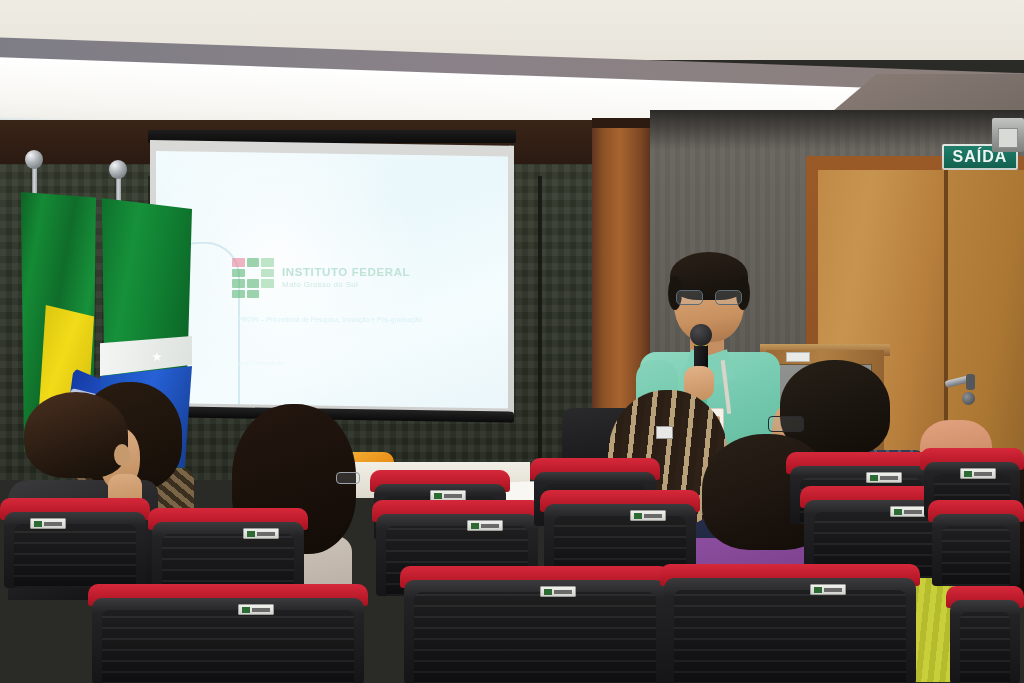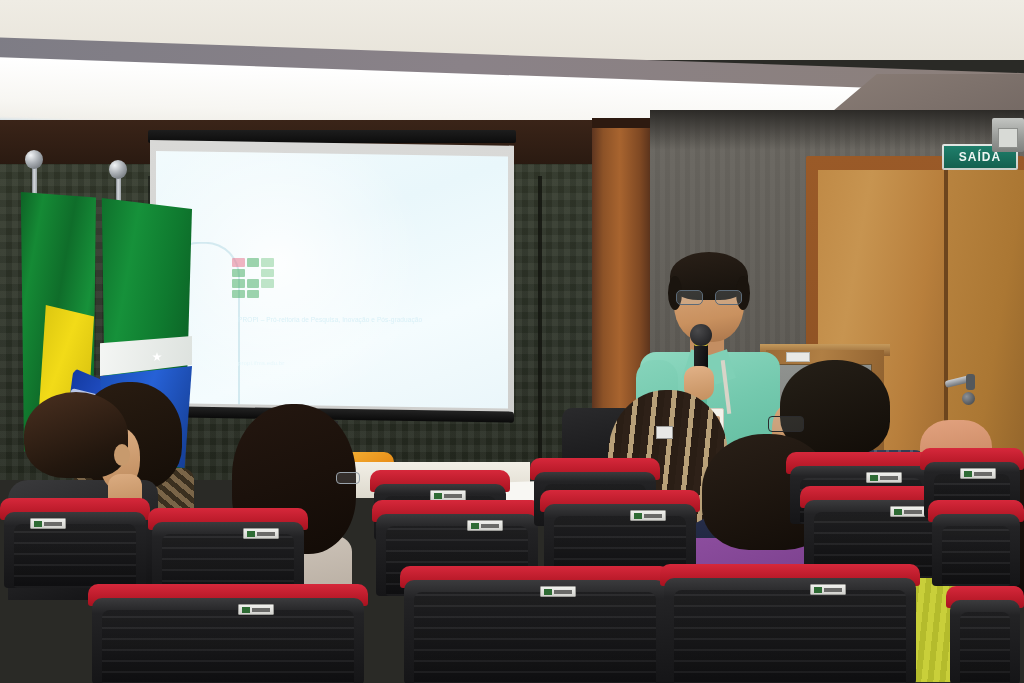--- a/index.html
+++ b/index.html
@@ -56,21 +56,21 @@
      background:linear-gradient(180deg,#c9ccd0 0%,#6e7277 100%);transform:rotate(-14deg);}
   #door-handle-base{left:966px;top:374px;width:9px;height:16px;border-radius:3px;background:#54585c;}
   #door-lock{left:962px;top:392px;width:13px;height:13px;border-radius:50%;
      background:radial-gradient(circle at 35% 35%,#8d9196,#3a3d41);}
 
   
   #saida-sign{left:942px;top:144px;width:76px;height:26px;border-radius:2px;
      background:linear-gradient(180deg,#e3e7e4 0%,#c8cec9 100%);padding:2px;box-sizing:border-box;}
   #saida-inner{width:100%;height:100%;display:flex;align-items:center;justify-content:center;
      background:linear-gradient(180deg,#1f7f6b 0%,#14604f 100%);}
-  #saida-text{color:#eef6f3;font-size:12px;font-weight:bold;letter-spacing:1px;line-height:1;}
+  #saida-text{color:#eef6f3;font-size:16px;font-weight:bold;letter-spacing:1px;line-height:1;}
   #wall-device{left:992px;top:118px;width:32px;height:34px;
      background:linear-gradient(180deg,#c3c5c2 0%,#9a9c99 55%,#7e807d 100%);border-radius:2px;}
   #wall-device-face{left:998px;top:128px;width:20px;height:20px;background:#d8dad6;border:1px solid #8d8f8c;box-sizing:border-box;}
 
   
   #screen-housing{left:148px;top:130px;width:368px;height:13px;
      background:linear-gradient(180deg,#1d1d1d 0%,#0c0c0c 100%);border-radius:2px;}
   #screen-border{left:150px;top:140px;width:364px;height:272px;
      background:linear-gradient(180deg,#d9d9d7 0%,#cfcfcd 100%);
      transform:skewY(0.9deg);transform-origin:left top;}
@@ -312,20 +312,24 @@
       <span class="logo-cell" style="background: rgb(79, 176, 106); opacity: 0.55;"></span>
       <span class="logo-cell" style="background: transparent; opacity: 0.55;"></span>
       <span class="logo-cell" style="background: rgb(140, 207, 155); opacity: 0.55;"></span>
       <span class="logo-cell" style="background: rgb(79, 176, 106); opacity: 0.55;"></span>
       <span class="logo-cell" style="background: rgb(79, 176, 106); opacity: 0.55;"></span>
       <span class="logo-cell" style="background: rgb(140, 207, 155); opacity: 0.55;"></span>
       <span class="logo-cell" style="background: rgb(79, 176, 106); opacity: 0.55;"></span>
       <span class="logo-cell" style="background: rgb(79, 176, 106); opacity: 0.55;"></span>
       <span class="logo-cell" style="background: transparent; opacity: 0.55;"></span>
     </div>
+  <div id="slide-title-block" class="abs">
+    <div id="slide-title" class="nosel">INSTITUTO FEDERAL</div>
+    <div id="slide-subtitle" class="nosel">Mato Grosso do Sul</div>
+  </div>
   <div id="slide-propi" class="abs nosel">PROPI – Pró-reitoria de Pesquisa, Inovação e Pós-graduação</div>
   <div id="slide-url" class="abs nosel">propi.ifms.edu.br</div>
 
   <div id="screen-weightbar" class="abs"></div>
   <div id="screen-weightbar-tab" class="abs"></div>
 
   <div id="flag1-pole" class="abs flag-pole"></div>
   <div id="flag1-finial" class="abs flag-finial"></div>
   <div id="flag-br" class="abs"></div>
   <div id="flag-br-yellow" class="abs"></div>

